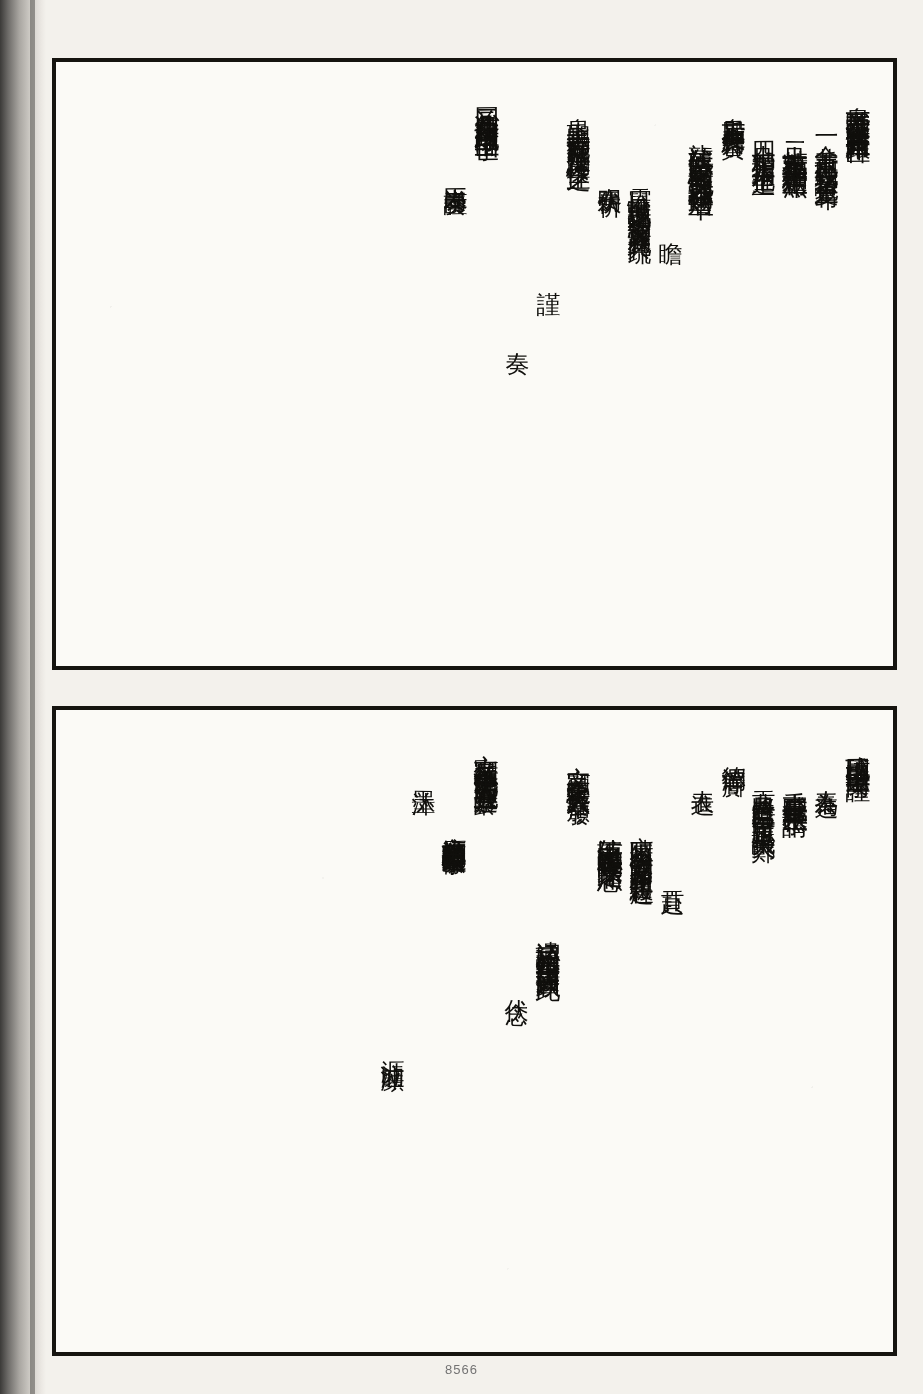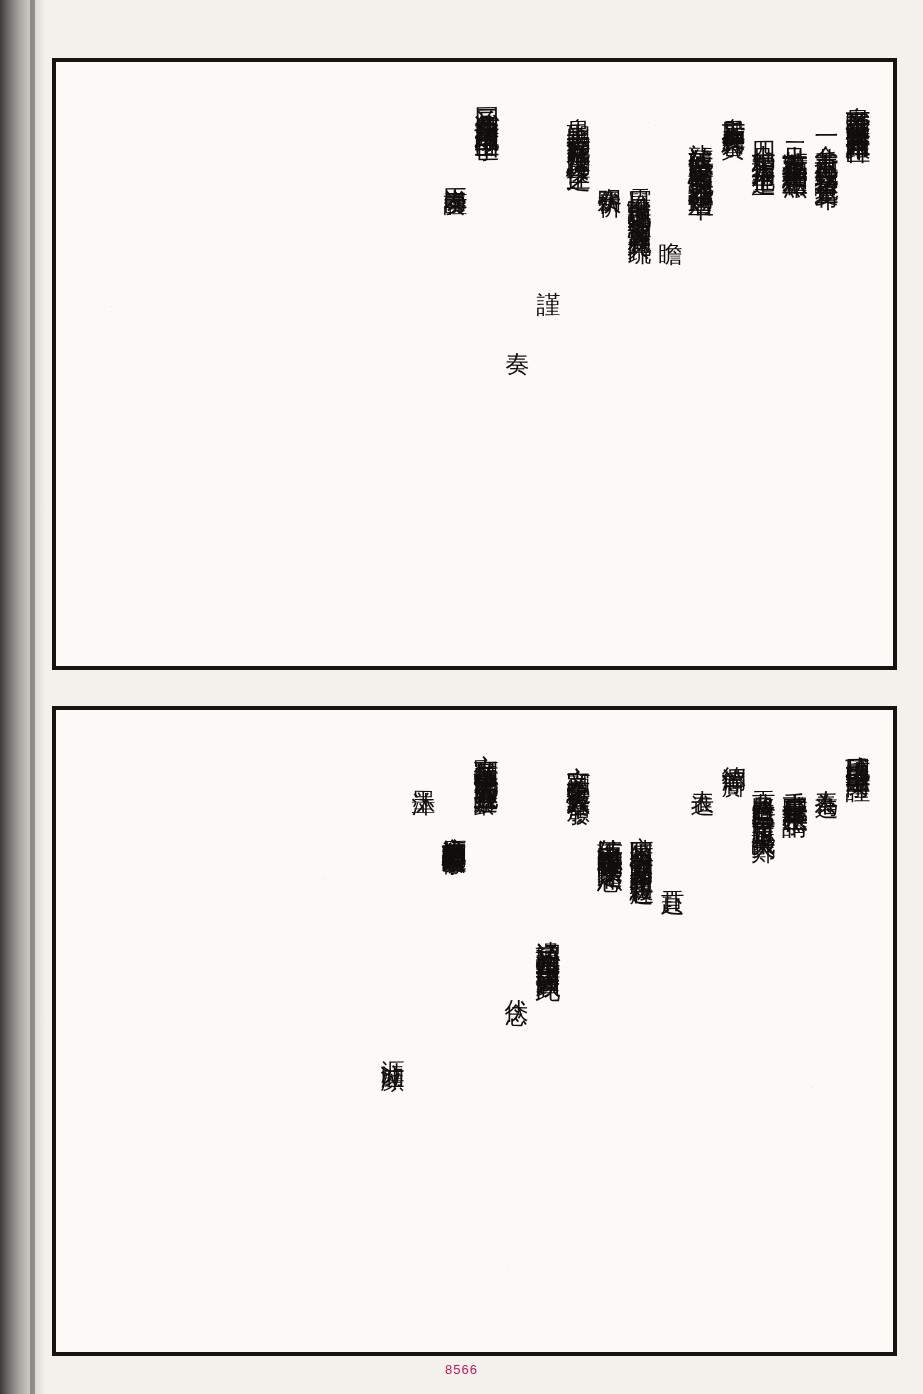--- a/index.html
+++ b/index.html
@@ -114,21 +114,21 @@
   
   #page-number {
     position: absolute;
     left: 0;
     right: 0;
     top: 1362px;
     text-align: center;
     font-family: "Liberation Sans", sans-serif;
     font-size: 13px;
     letter-spacing: 1px;
-    color: #be185d;
+    color: #737373;
   }
 
   
   #noise {
     position: absolute;
     inset: 0;
     pointer-events: none;
     background:
       radial-gradient(circle at 12% 22%, rgba(0,0,0,.05) 0 1px, transparent 1px),
       radial-gradient(circle at 71% 9%,  rgba(0,0,0,.04) 0 1px, transparent 1px),

